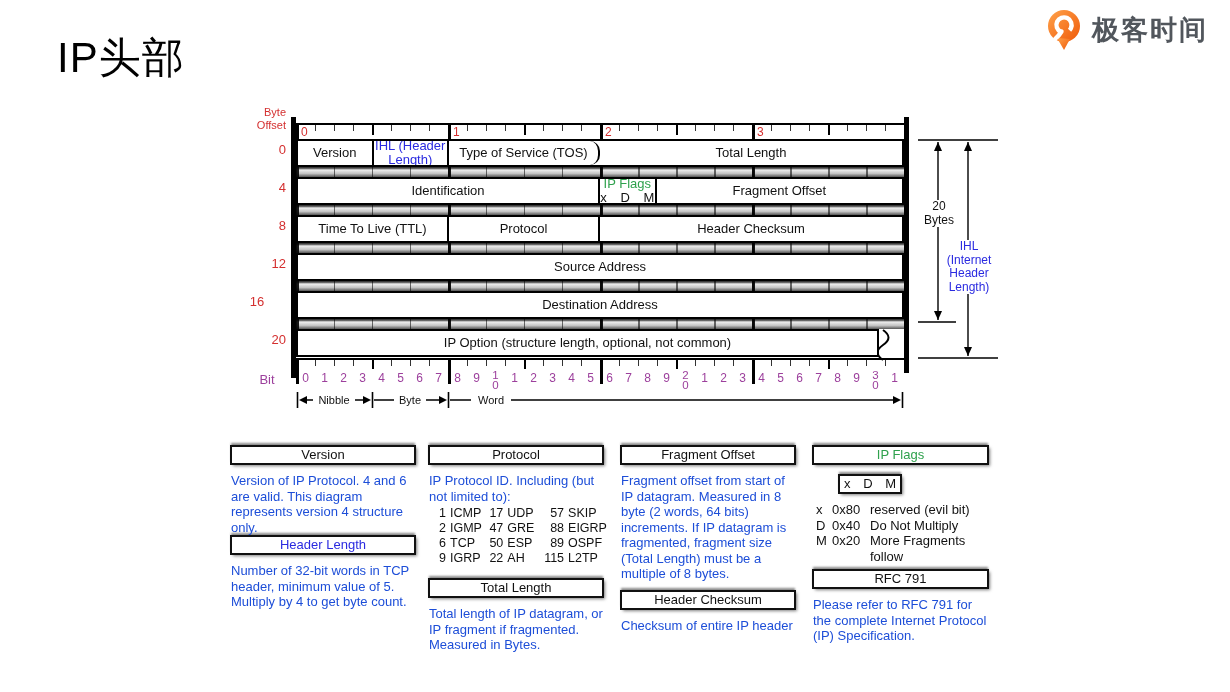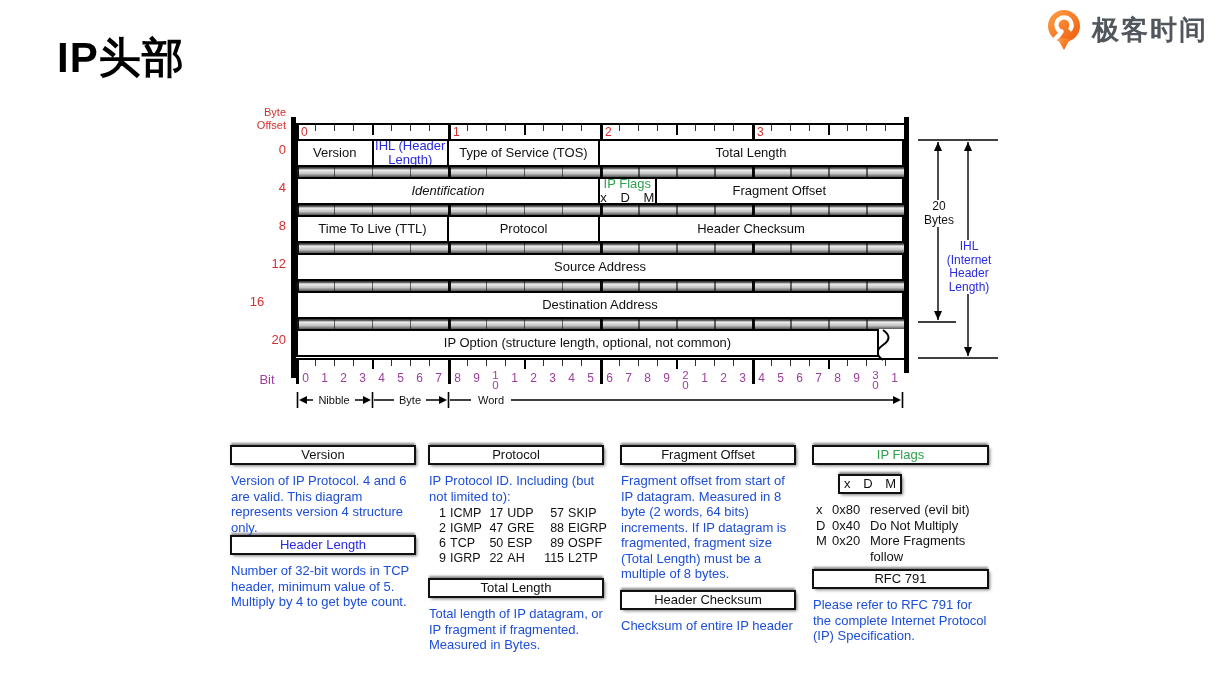--- a/index.html
+++ b/index.html
@@ -1,20 +1,20 @@
 <!DOCTYPE html>
 <html><head>
 <meta charset="utf-8">
 <style>
   *{margin:0;padding:0;box-sizing:border-box}
   html,body{background:#fff}
   body{width:1230px;height:692px;font-family:"Liberation Sans",sans-serif;color:#111}
   .slide{position:relative;width:1230px;height:692px;background:#fff;overflow:hidden}
 
-  .page-title{position:absolute;left:57px;top:30px;font-size:42px;font-weight:700;letter-spacing:1px;color:#000}
+  .page-title{position:absolute;left:57px;top:30px;font-size:42px;font-weight:400;letter-spacing:1px;color:#000}
 
   .logo{position:absolute;right:22px;top:8px;display:flex;align-items:center;gap:8px}
   .logo-text{font-size:27px;font-weight:600;color:#51565c;letter-spacing:2px}
 
   
   .byte-offset-label{position:absolute;left:228px;top:106px;width:58px;text-align:right;
     font-size:11px;line-height:13px;color:#d42f2f;white-space:pre}
   .dg-bar{position:absolute;background:#000}
   .bar-left{left:291px;top:117px;width:5px;height:261px}
   .bar-right{left:904px;top:117px;width:5px;height:256px}
@@ -121,30 +121,30 @@
         <div class="ruler-num" style="left: 461px;">3</div>
       </div>
     <div class="dg-body" id="dgBody">
         <div class="row">
           <div class="field" style="width: 12.5%;">
             <div class="f-label">Version</div>
           </div>
           <div class="field blue" style="width: 12.5%;">
             <div class="f-label">IHL (Header Length)</div>
           </div>
-          <div class="field" style="width: 25%;">
+          <div class="field" style="width: 25%; border-radius: 10px;">
             <div class="f-label">Type of Service (TOS)</div>
           </div>
           <div class="field" style="width: 50%;">
             <div class="f-label">Total Length</div>
           </div>
         </div>
         <div class="sep"></div>
         <div class="row">
-          <div class="field" style="width: 50%; font-style: italic;">
+          <div class="field" style="width: 50%;">
             <div class="f-label">Identification</div>
           </div>
           <div class="field green" style="width: 9.375%;">
             <div class="f-label">IP Flags</div>
             <div class="f-sub">x D M</div>
           </div>
           <div class="field" style="width: 40.625%;">
             <div class="f-label">Fragment Offset</div>
           </div>
         </div>

